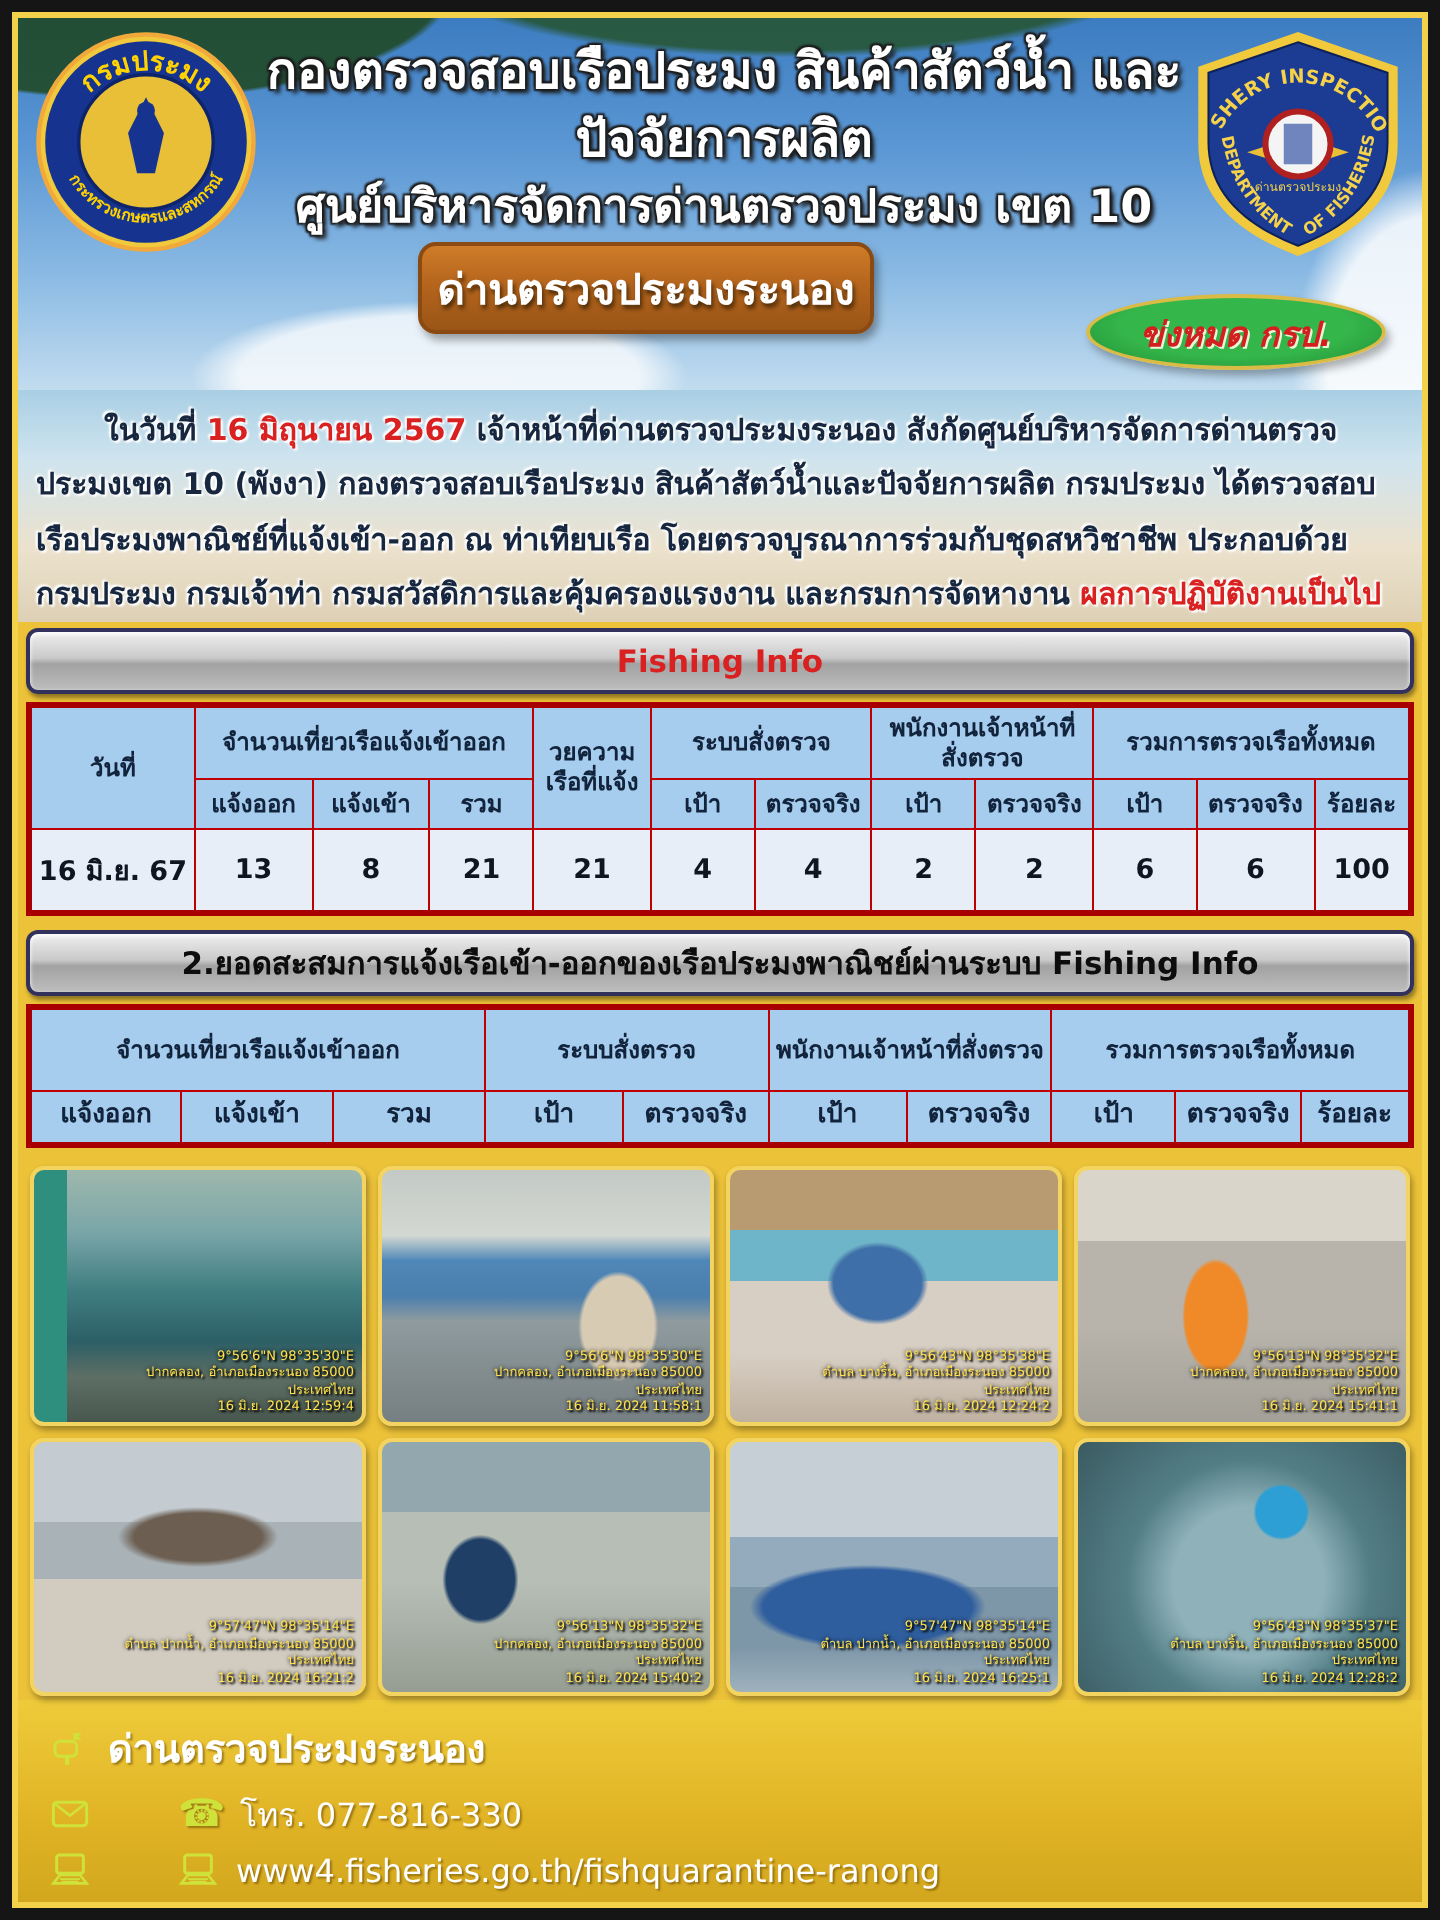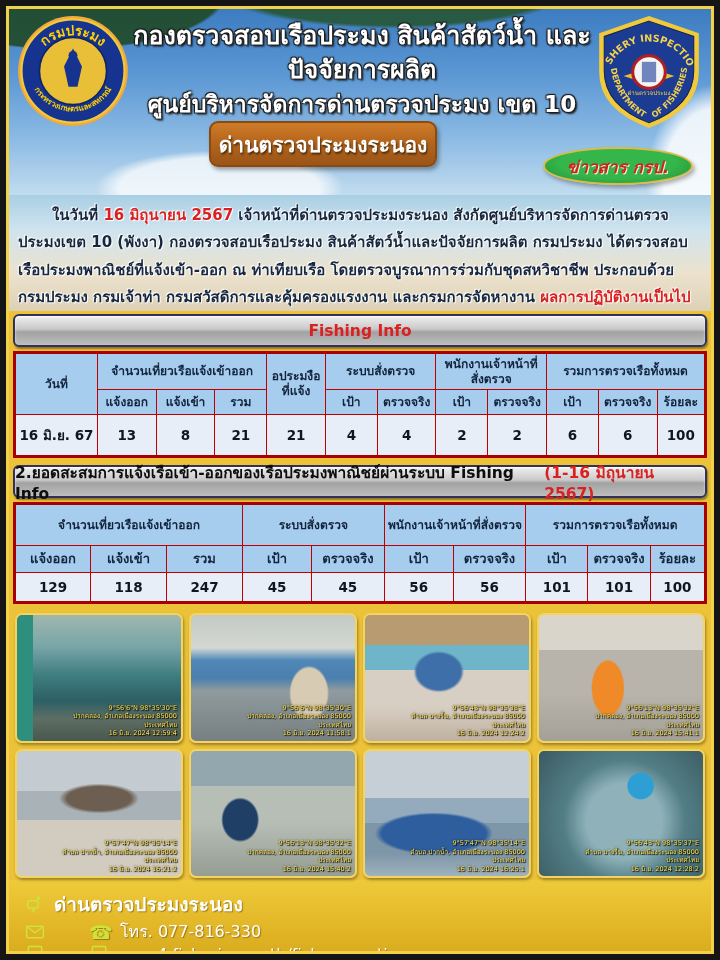--- a/index.html
+++ b/index.html
@@ -125,21 +125,21 @@
 
     <div class="titles">
       <div class="title1">กองตรวจสอบเรือประมง สินค้าสัตว์น้ำ และปัจจัยการผลิต</div>
       <div class="title2">ศูนย์บริหารจัดการด่านตรวจประมง เขต 10 (พังงา)</div>
     </div>
 
     <div class="station-box">
       <span>ด่านตรวจประมงระนอง</span>
     </div>
     <div class="news-badge">
-      <span>ข่าวสาร กรป.</span>
+      <span>ข่งหมด กรป.</span>
     </div>
   </div>
 
   <p class="intro"><span class="indent"></span><span>ในวันที่ </span><span class="red">16 มิถุนายน 2567</span><span> เจ้าหน้าที่ด่านตรวจประมงระนอง สังกัดศูนย์บริหารจัดการด่านตรวจประมงเขต 10 (พังงา) กองตรวจสอบเรือประมง สินค้าสัตว์น้ำและปัจจัยการผลิต กรมประมง ได้ตรวจสอบเรือประมงพาณิชย์ที่แจ้งเข้า-ออก ณ ท่าเทียบเรือ โดยตรวจบูรณาการร่วมกับชุดสหวิชาชีพ ประกอบด้วย กรมประมง กรมเจ้าท่า กรมสวัสดิการและคุ้มครองแรงงาน และกรมการจัดหางาน </span><span class="red">ผลการปฏิบัติงานเป็นไปด้วยความเรียบร้อย</span></p>
 
   <div class="bar">
     <span class="red">Fishing Info</span>
   </div>
 
   <div class="twrap">
@@ -155,21 +155,21 @@
             <col style="width:7.5%">
         <col style="width:8.5%">
             <col style="width:7.5%">
             <col style="width:8.5%">
             <col style="width:7%">
       </colgroup>
       <tbody>
             <tr class="h1">
         <th rowspan="2">วันที่</th>
         <th colspan="3">จำนวนเที่ยวเรือแจ้งเข้าออก</th>
-        <th rowspan="2">อประมงือที่แจ้ง</th>
+        <th rowspan="2">วยความเรือที่แจ้ง</th>
         <th colspan="2">ระบบสั่งตรวจ</th>
         <th colspan="2">พนักงานเจ้าหน้าที่สั่งตรวจ</th>
         <th colspan="3">รวมการตรวจเรือทั้งหมด</th>
       </tr>
       <tr class="h2">
         <th>แจ้งออก</th>
         <th>แจ้งเข้า</th>
         <th>รวม</th>
         <th>เป้า</th>
         <th>ตรวจจริง</th>
@@ -192,21 +192,20 @@
         <td>6</td>
         <td>6</td>
         <td>100</td>
       </tr>
     </tbody>
         </table>
   </div>
 
   <div class="bar">
     <span>2.ยอดสะสมการแจ้งเรือเข้า-ออกของเรือประมงพาณิชย์ผ่านระบบ Fishing Info</span>
-    <span class="red">(1-16 มิถุนายน 2567)</span>
   </div>
 
   <div class="twrap">
     <table class="t2">
       <colgroup>
         <col style="width:11%">
             <col style="width:11%">
             <col style="width:11%">
         <col style="width:10%">
             <col style="width:10.5%">
@@ -228,32 +227,20 @@
         <th>แจ้งเข้า</th>
         <th>รวม</th>
         <th>เป้า</th>
         <th>ตรวจจริง</th>
         <th>เป้า</th>
         <th>ตรวจจริง</th>
         <th>เป้า</th>
         <th>ตรวจจริง</th>
         <th>ร้อยละ</th>
       </tr>
-      <tr>
-        <td>129</td>
-        <td>118</td>
-        <td>247</td>
-        <td>45</td>
-        <td>45</td>
-        <td>56</td>
-        <td>56</td>
-        <td>101</td>
-        <td>101</td>
-        <td>100</td>
-      </tr>
     </tbody>
         </table>
   </div>
 
   <div class="photos">
     <div class="ph ph1">
           <div class="wm">9°56'6"N 98°35'30"E
 ปากคลอง, อำเภอเมืองระนอง 85000
 ประเทศไทย
 16 มิ.ย. 2024 12:59:4</div>

